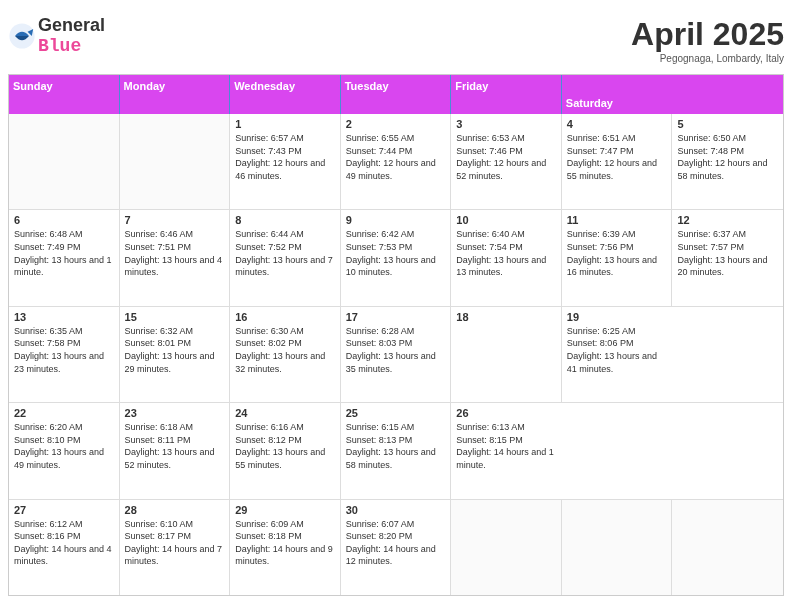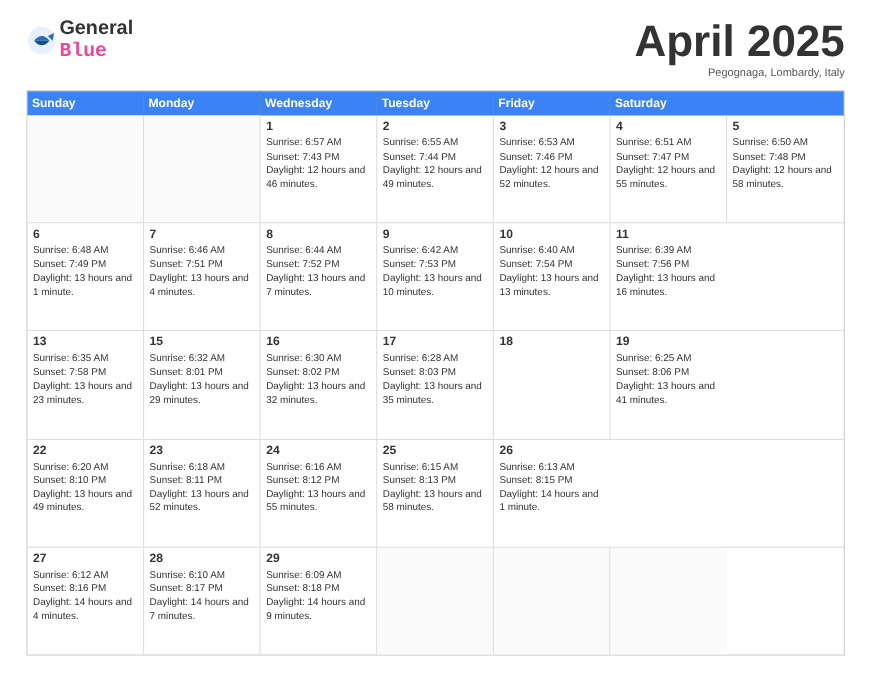--- a/index.html
+++ b/index.html
@@ -6,21 +6,21 @@
     body {
       width: 792px;
       height: 612px;
       font-family: Arial, sans-serif;
       background: #fff;
       overflow: hidden;
     }
     .page {
       width: 792px;
       height: 612px;
-      padding: 16px 24px;
+      padding: 16px 8px;
       display: flex;
       flex-direction: column;
     }
     .header {
       display: flex;
       justify-content: space-between;
       align-items: flex-start;
       margin-bottom: 10px;
     }
     .logo {
@@ -36,48 +36,48 @@
     .logo-blue { color: #ec4899; font-family: Liberation Mono, monospace; }
     .logo-icon {
       width: 28px;
       height: 28px;
       margin-right: 2px;
     }
     .title-block {
       text-align: right;
     }
     .title-month {
-      font-size: 40px;
+      font-size: 32px;
       font-weight: bold;
       color: #333;
     }
     .title-location {
       font-size: 10px;
       color: #555;
     }
     .calendar {
       flex: 1;
       display: flex;
       flex-direction: column;
       border: 1px solid #ccc;
     }
     .cal-header {
       display: grid;
       grid-template-columns: repeat(7, 1fr);
-      background: #3b82f6;
+      background: #d946ef;
     }
     .cal-header-cell {
       color: #fff;
       font-size: 11px;
       font-weight: bold;
       padding: 5px 4px;
       text-align: left;
       border-right: 1px solid #4a8dd5;
     }
-    .cal-header-cell:last-child { border-right: none; }
+    .cal-header-cell:last-child { border-right: none; margin-top: 17px; }
     .cal-body {
       flex: 1;
       display: flex;
       flex-direction: column;
     }
     .cal-row {
       display: grid;
       grid-template-columns: repeat(7, 1fr);
       flex: 1;
       border-top: 1px solid #ddd;
@@ -213,20 +213,27 @@
 Daylight: 13 hours
 and 13 minutes.</div>
           </div>
           <div class="cal-cell">
             <span class="day-num">11</span>
             <div class="cell-detail">Sunrise: 6:39 AM
 Sunset: 7:56 PM
 Daylight: 13 hours
 and 16 minutes.</div>
           </div>
+          <div class="cal-cell">
+            <span class="day-num">12</span>
+            <div class="cell-detail">Sunrise: 6:37 AM
+Sunset: 7:57 PM
+Daylight: 13 hours
+and 20 minutes.</div>
+          </div>
         </div>
         <div class="cal-row">
           <div class="cal-cell">
             <span class="day-num">13</span>
             <div class="cell-detail">Sunrise: 6:35 AM
 Sunset: 7:58 PM
 Daylight: 13 hours
 and 23 minutes.</div>
           </div>
           <div class="cal-cell">
@@ -312,20 +319,27 @@
 Sunset: 8:17 PM
 Daylight: 14 hours
 and 7 minutes.</div>
           </div>
           <div class="cal-cell">
             <span class="day-num">29</span>
             <div class="cell-detail">Sunrise: 6:09 AM
 Sunset: 8:18 PM
 Daylight: 14 hours
 and 9 minutes.</div>
+          </div>
+          <div class="cal-cell">
+            <span class="day-num">30</span>
+            <div class="cell-detail">Sunrise: 6:07 AM
+Sunset: 8:20 PM
+Daylight: 14 hours
+and 12 minutes.</div>
           </div>
           <div class="cal-cell empty"></div>
           <div class="cal-cell empty"></div>
           <div class="cal-cell empty"></div>
         </div>
       </div>
   </div>
 </div>
 
 </body></html>

